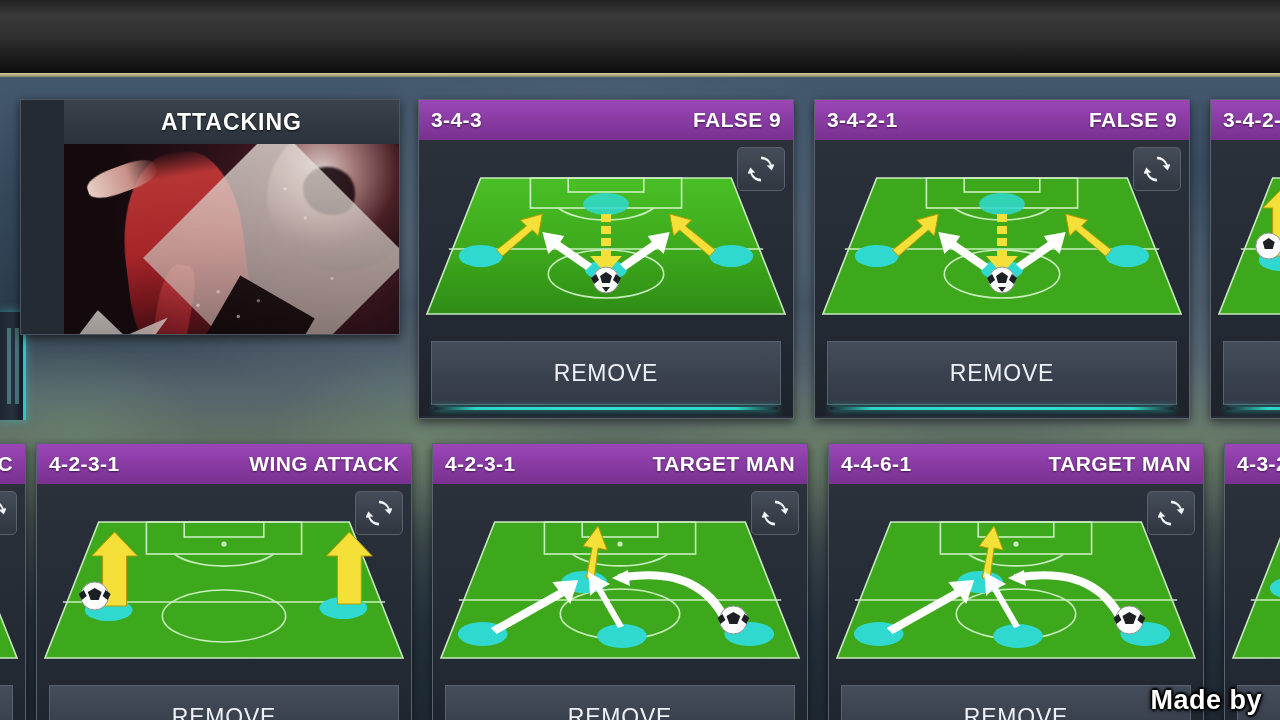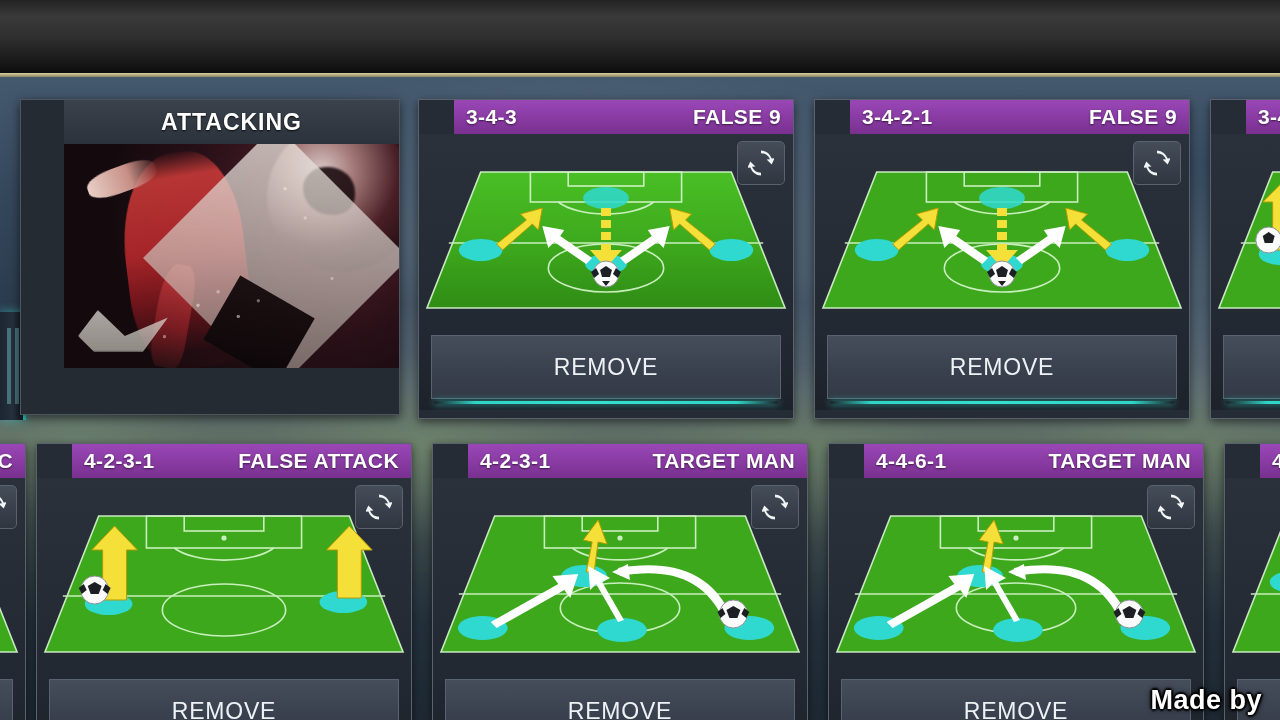--- a/index.html
+++ b/index.html
@@ -78,21 +78,21 @@
     z-index:12;
   }
   .side-tab i {
     position:absolute; left:7px; top:16px; width:4px; height:76px;
     background:rgba(120,200,200,.45); display:block;
   }
   .side-tab i:nth-child(2) { left:15px; }
 
   
   .equipped {
-    position:absolute; left:20px; top:99px; width:380px; height:316px;
+    position:absolute; left:20px; top:99px; width:380px; height:236px;
     background:#242b33;
     border:1px solid #4d5560;
     box-shadow:0 3px 10px rgba(0,0,0,.6);
     z-index:14; overflow:hidden;padding-left:43px;
   }
   .eq-head {
     height:44px; background:linear-gradient(180deg,#3a424c,#2b323b);
     color:#fff; font-size:23px; font-weight:bold; letter-spacing:1px;
     display:flex; align-items:center; justify-content:center;
     text-shadow:0 1px 2px rgba(0,0,0,.8);
@@ -169,24 +169,23 @@
 
   
   .card {
     position:absolute; z-index:10;
     background:#262c35;
     border:1px solid #5a626d;
     box-shadow:0 3px 9px rgba(0,0,0,.55);
     overflow:hidden;
   }
   .card-head {
-    height:34px; background:linear-gradient(180deg,#9a47b6 0%, #8a3ca4 48%, #79308f 100%);
+    height:40px; background:linear-gradient(180deg,#9a47b6 0%, #8a3ca4 48%, #79308f 100%);
     display:flex; align-items:center; justify-content:space-between;
     padding:0 12px;
-    margin-left:35px;
   }
   .card-head .f, .card-head .s {
     color:#fff; font-size:21px; font-weight:bold; letter-spacing:.4px;
     text-shadow:0 1px 2px rgba(0,0,0,.55); white-space:nowrap;
   }
   .card-body {
     position:relative; height:192px;
     background:linear-gradient(180deg,#2a313b 0%, #222932 100%);
   }
   .swap-btn {
@@ -448,21 +447,21 @@
     </div>
   </div>
   <div class="card-foot">
     <div class="remove-btn"></div>
   </div>
 </div>
 
 <div class="card" style="left:36px; top:443px; width:376px; height:320px;">
   <div class="card-head">
     <span class="f">4-2-3-1</span>
-    <span class="s">FALSE ATTACK</span>
+    <span class="s">WING ATTACK</span>
   </div>
   <div class="card-body">
     <div class="swap-btn">
       <svg width="26" height="26" viewBox="0 0 26 26">
         <path d="M13 3.2a9.8 9.8 0 0 1 9 6l-3.4 0.4 5.1 4.9 3-6.4-3 0.5A12.6 12.6 0 0 0 13 0.4z" fill="#f2f4f6"></path>
         <path d="M13 22.8a9.8 9.8 0 0 1-9-6l3.4-0.4-5.1-4.9-3 6.4 3-0.5A12.6 12.6 0 0 0 13 25.6z" fill="#f2f4f6"></path>
       </svg>
     </div>
     <div class="pitch">
       <svg viewBox="0 0 376 168" preserveAspectRatio="none">

